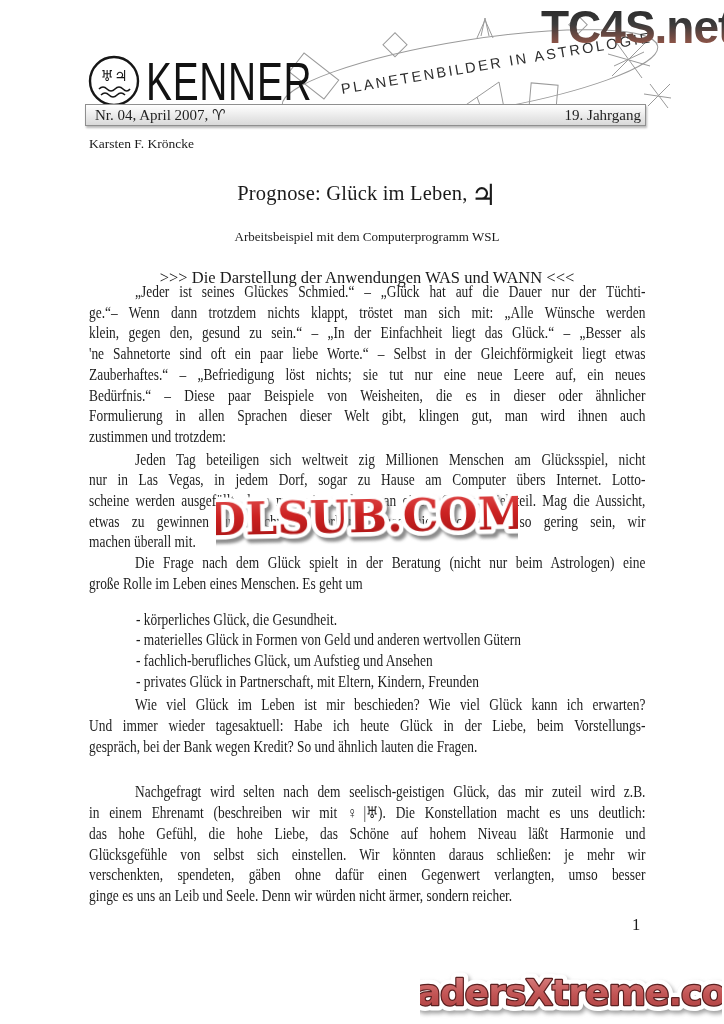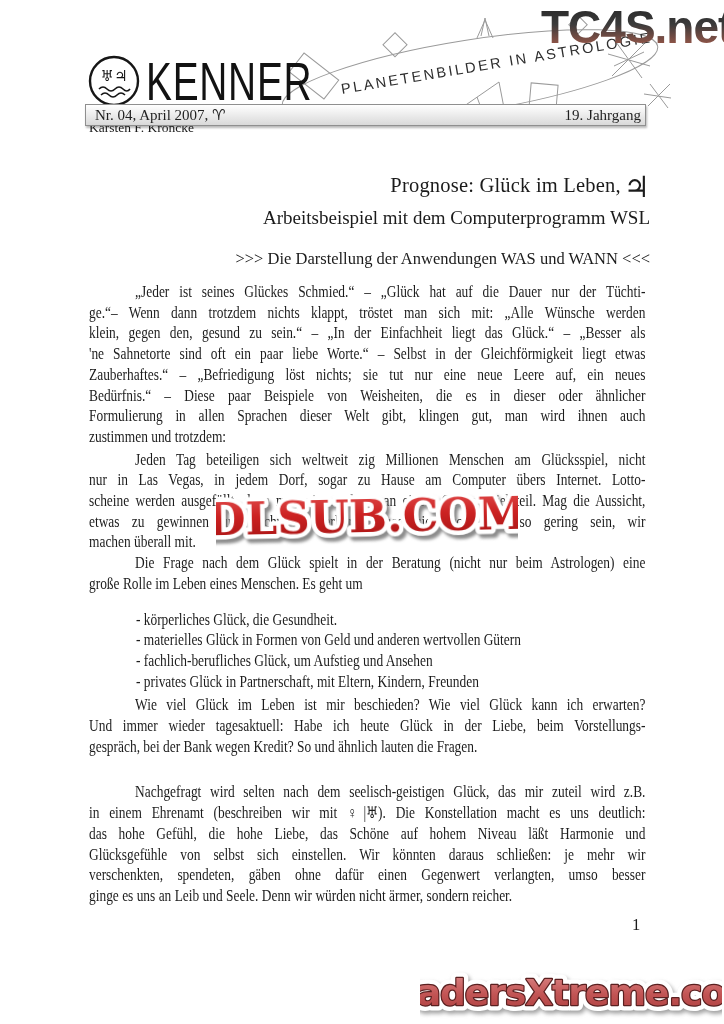--- a/index.html
+++ b/index.html
@@ -24,25 +24,25 @@
     position:absolute; left:85px; top:104px; width:561px; height:22px; z-index:2;
     display:flex; justify-content:space-between; align-items:center;
     padding:0 4px 0 9px;
     background:linear-gradient(#ffffff,#d9d9d9);
     border:1px solid #8f8f8f;
     box-shadow:1px 2px 2px rgba(0,0,0,.28);
     font-size:15px; color:#1f1f1f; white-space:nowrap;
   }
 
   
-  .author { position:absolute; left:89px; top:120px; font-size:13.5px; }
-  .head   { position:absolute; left:84px; top:170px; width:566px; text-align:right; }
+  .author { position:absolute; left:89px; top:136px; font-size:13.5px; }
+  .head   { position:absolute; left:84px; top:178px; width:566px; text-align:center; }
   .title  { font-size:20.5px; line-height:30px; letter-spacing:.2px; }
   .title .planet { font-size:29px; font-family:"DejaVu Sans",sans-serif; vertical-align:-5px; margin-left:3px; }
-  .sub1 { margin-top:5px; font-size:19px; line-height:21px; }
+  .sub1 { margin-top:16px; font-size:13px; line-height:21px; }
   .sub2 { margin-top:20px; font-size:16.5px; line-height:21px; }
 
   
   .body-text {
     position:absolute; left:89px; top:282px; width:664px;
     transform:scaleX(.838); transform-origin:0 0;
     font-size:16px; line-height:20.7px; color:#1c1c1c;
   }
   .line   { min-height:20.7px; }
   .just   { text-align:justify; text-align-last:justify; }

